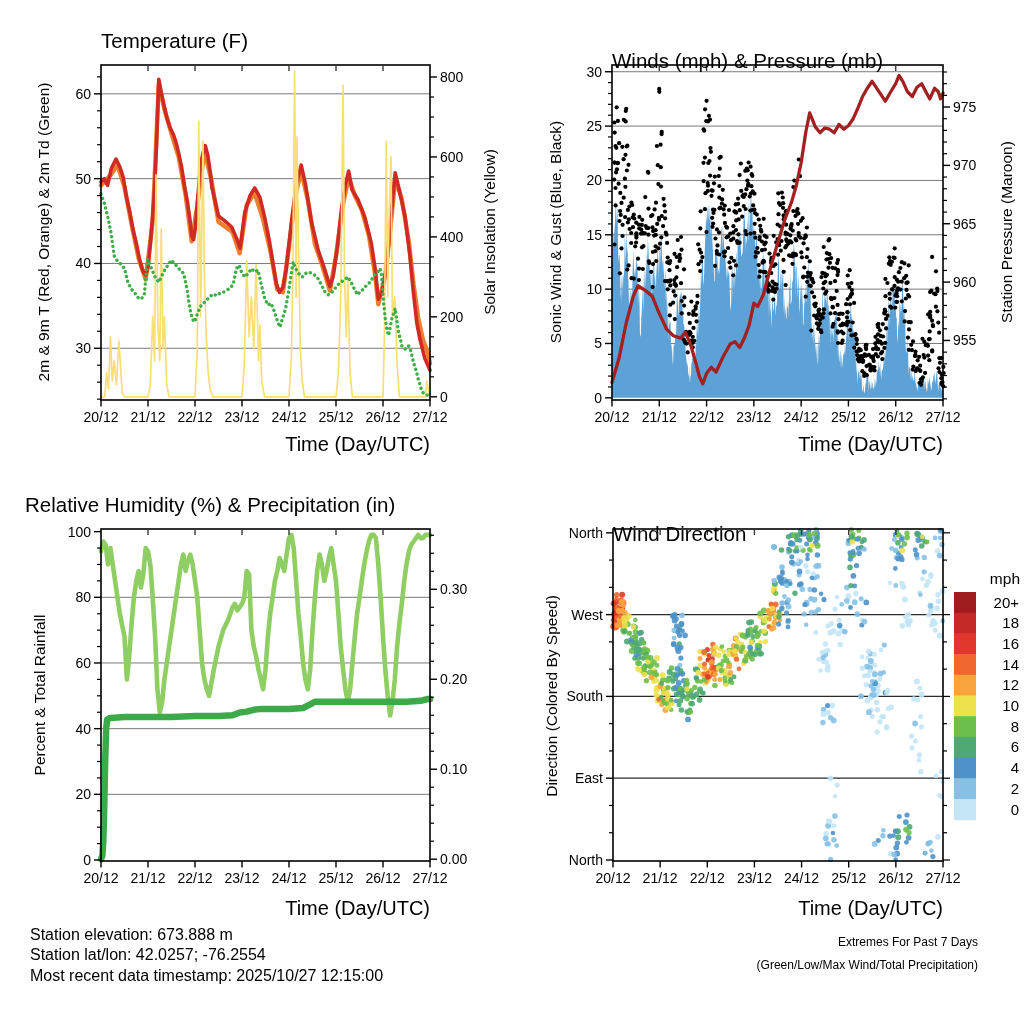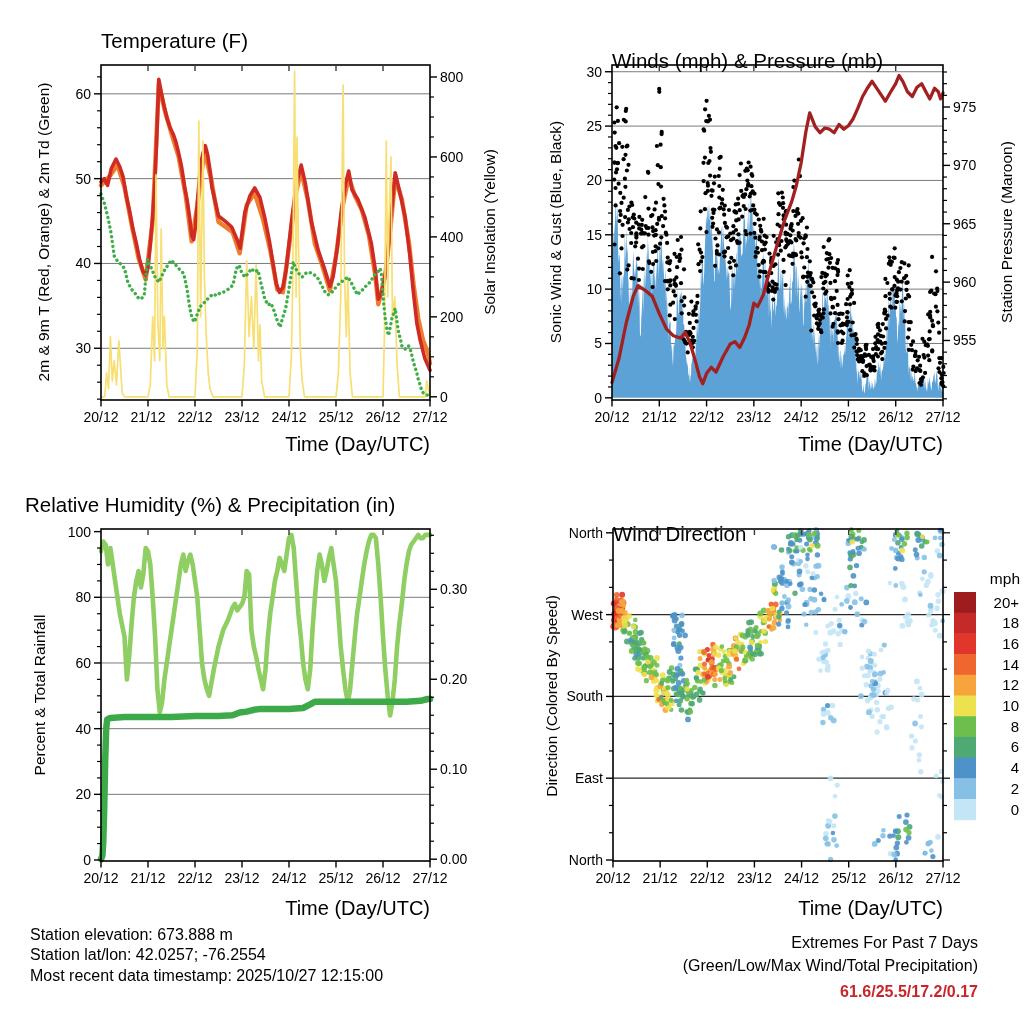--- a/index.html
+++ b/index.html
@@ -3,21 +3,21 @@
 <meta charset="utf-8">
 <style>
   html,body{margin:0;padding:0;}
   body{width:1024px;height:1024px;background:#ffffff;position:relative;overflow:hidden;
        font-family:"Liberation Sans", sans-serif;color:#000;}
   .abs{position:absolute;}
   .title{font-size:20.5px;text-align:left;white-space:nowrap;}
   .xlab{font-size:20px;text-align:right;}
   .vlab{font-size:15.5px;white-space:nowrap;transform:translate(-50%,-50%) rotate(-90deg);}
   #footer{left:30px;top:925px;font-size:16px;line-height:20.3px;}
-  #extremes{right:46px;top:931px;width:520px;text-align:right;font-size:16px;line-height:23px;}
+  #extremes{right:46px;top:931px;width:520px;text-align:right;font-size:12px;line-height:23px;}
   #extremes .vals{font-weight:bold;margin-top:3px;}
   svg{position:absolute;left:0;top:0;}
 </style>
 </head>
 <body>
 
 <svg id="plots" width="1024" height="1024" viewBox="0 0 1024 1024">
     <g>
       <line x1="101" y1="348.2658227848101" x2="430" y2="348.2658227848101" stroke="#7a7a7a" stroke-width="1"></line>
       <line x1="101" y1="263.4556962025316" x2="430" y2="263.4556962025316" stroke="#7a7a7a" stroke-width="1"></line>
@@ -2029,14 +2029,13 @@
 
 <div id="footer" class="abs">
   <div>Station elevation: 673.888 m</div>
   <div>Station lat/lon: 42.0257; -76.2554</div>
   <div>Most recent data timestamp: 2025/10/27 12:15:00</div>
 </div>
 
 <div id="extremes" class="abs">
   <div>Extremes For Past 7 Days</div>
   <div>(Green/Low/Max Wind/Total Precipitation)</div>
-  <div class="vals" style="color: rgb(201, 37, 43);">61.6/25.5/17.2/0.17</div>
 </div>
 
 </body></html>

